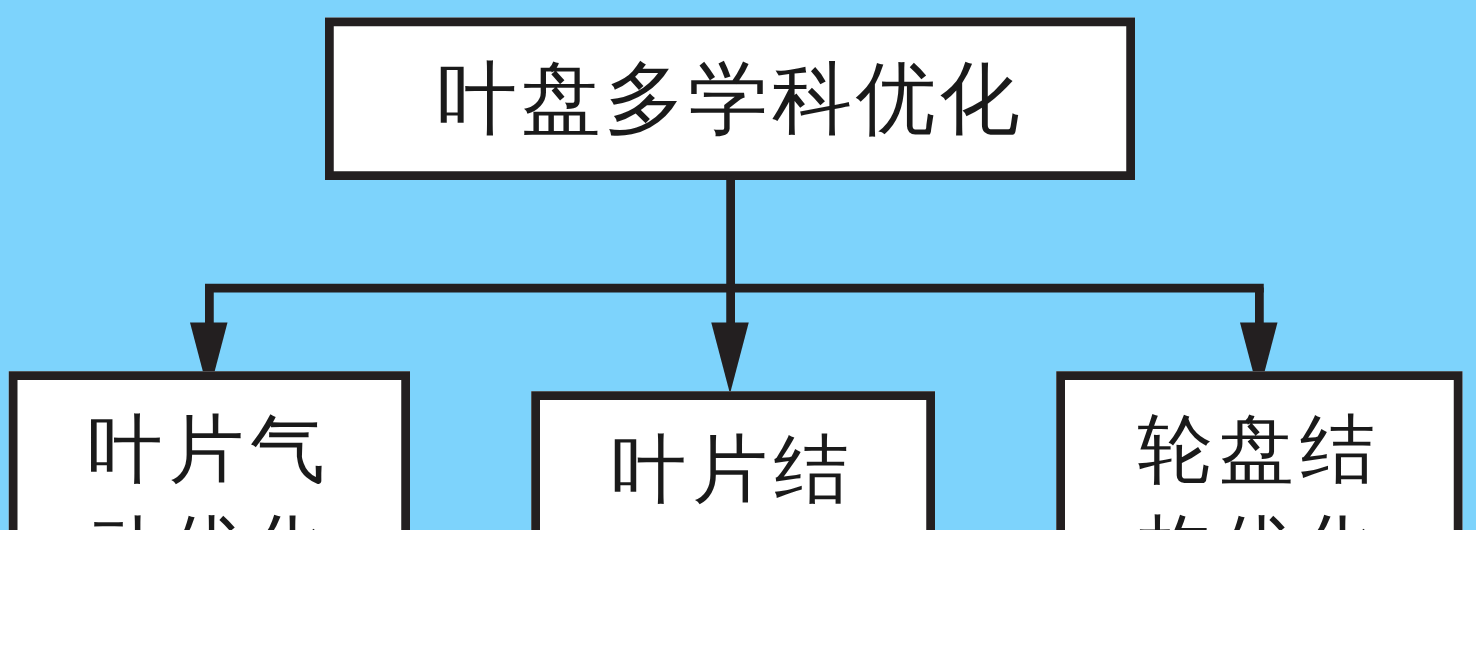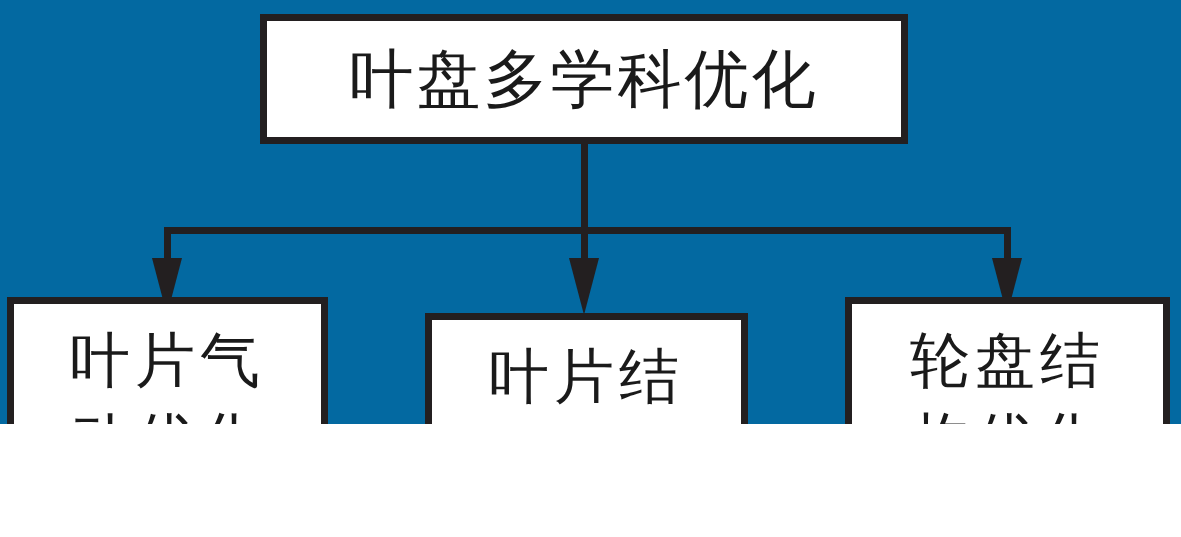--- a/index.html
+++ b/index.html
@@ -4,21 +4,21 @@
 <style>
   html, body {
     margin: 0;
     padding: 0;
     background: #ffffff;
   }
   .canvas {
     position: relative;
     width: 1181px;
     height: 424px;
-    background: #0369a1;
+    background: #7dd3fc;
     overflow: hidden;
     font-family: "DejaVu Serif", "Liberation Serif", serif;
   }
   .node {
     position: absolute;
     box-sizing: border-box;
     border: 7px solid #231f20;
     background: #ffffff;
     display: flex;
     align-items: center;

